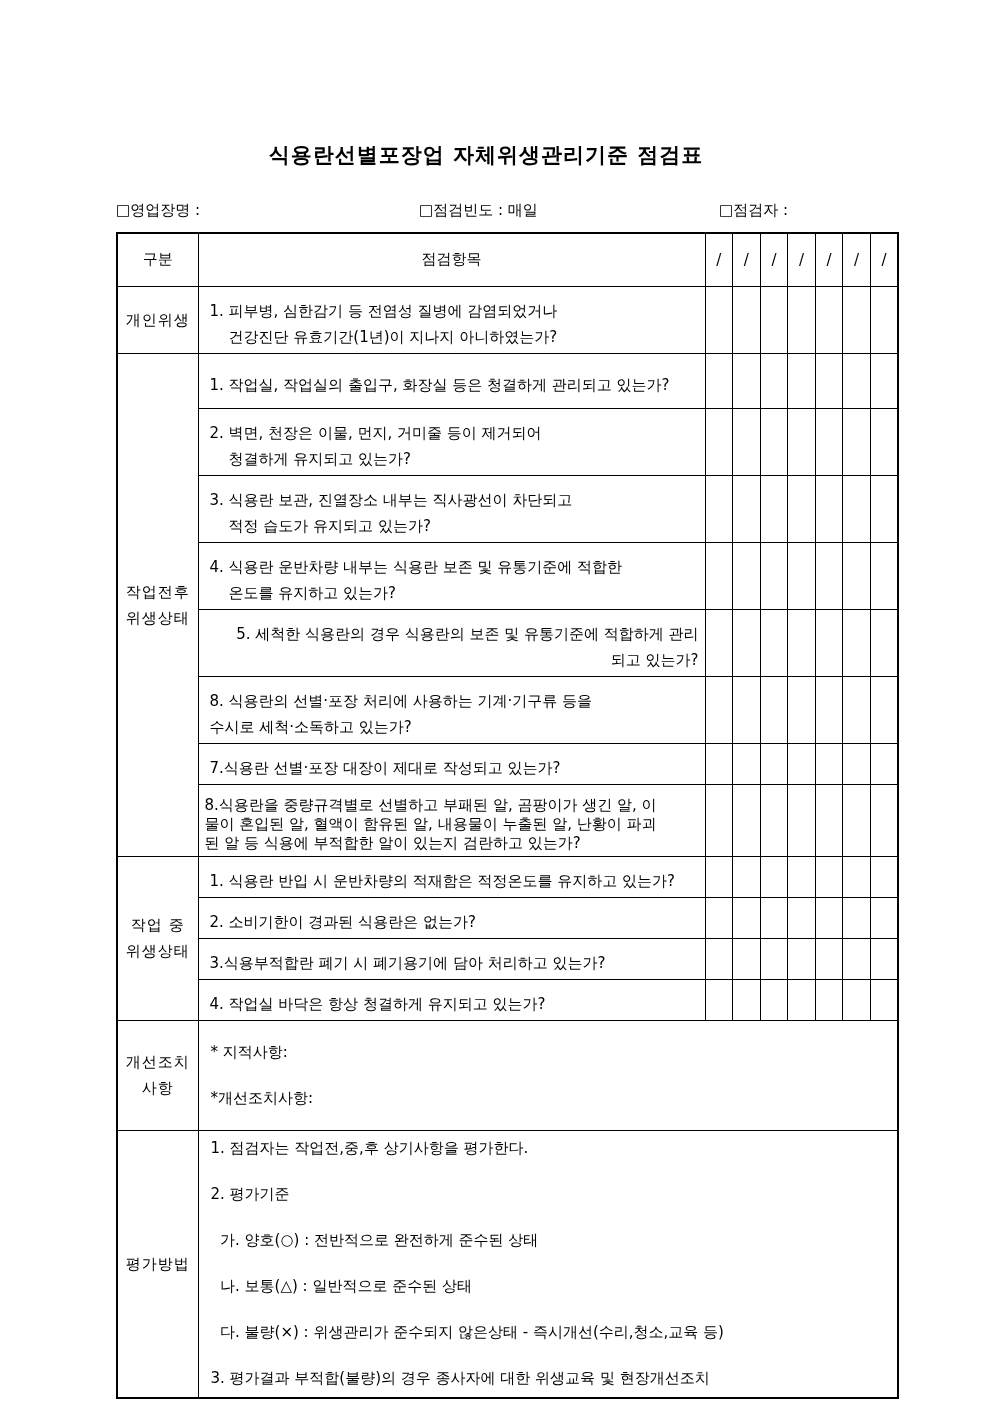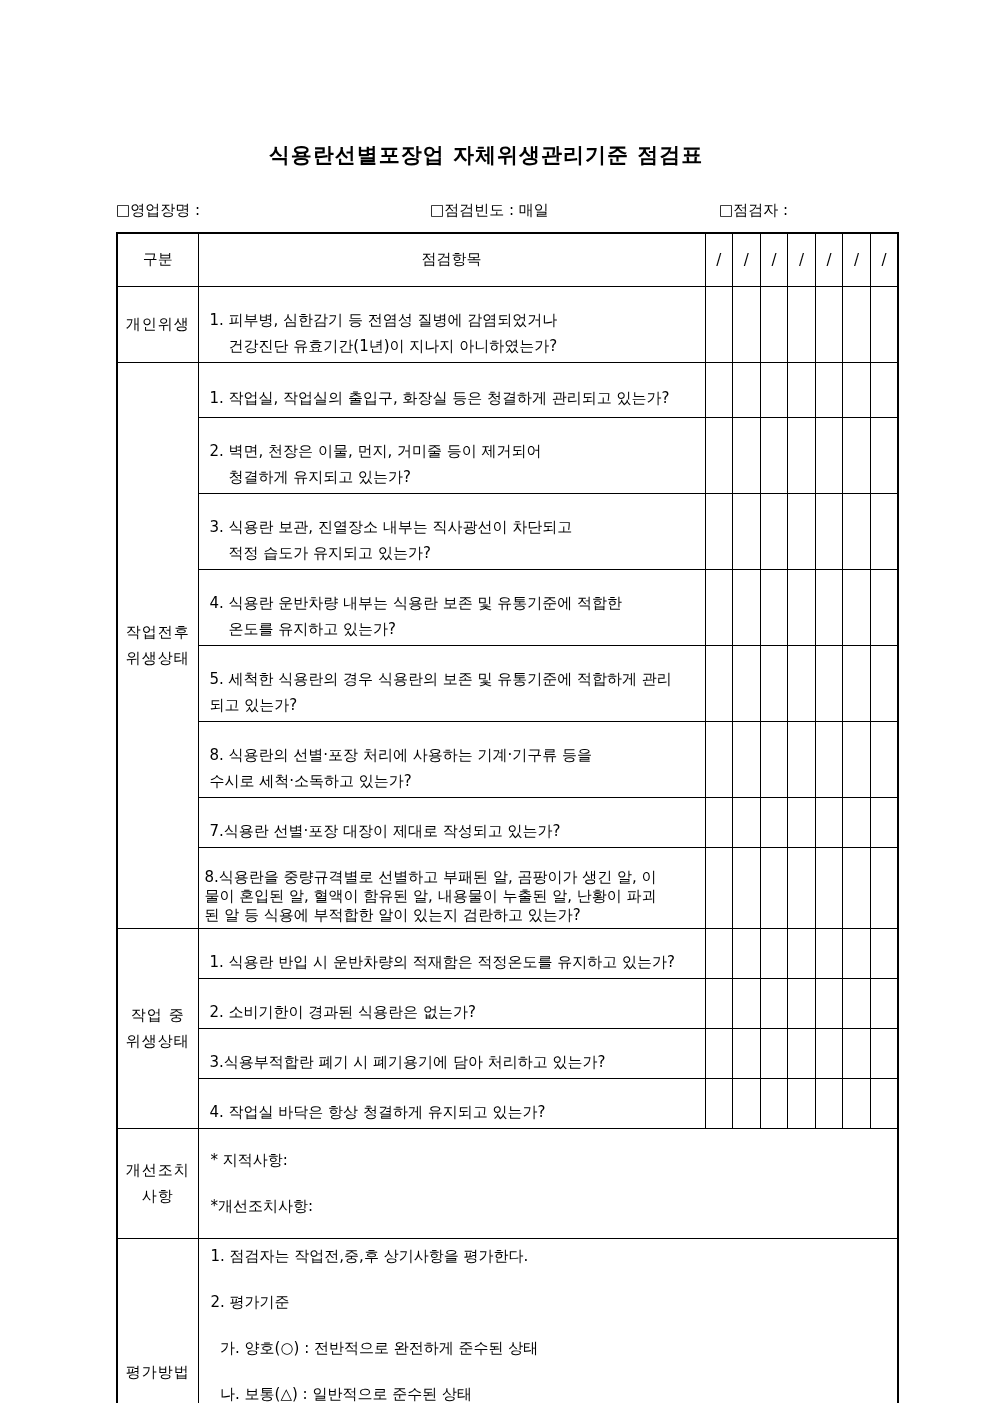--- a/index.html
+++ b/index.html
@@ -29,40 +29,40 @@
     vertical-align:middle;
     font-weight:normal;
     overflow:hidden;
   }
   .cat-cell {
     text-align:center; white-space:pre-line; line-height:26px;
     letter-spacing:1px;
   }
   .head-cell { text-align:center; }
   .item-cell {
-    padding:20px 6px 3px 11px;
+    padding:11px 6px 3px 11px;
     white-space:pre-wrap; line-height:26px;
   }
   .item-cell.l3 { line-height:19px; padding-left:6px; }
   .date-cell { text-align:center; }
   .content-cell {
     padding:4px 6px 4px 12px;
     white-space:pre-wrap; line-height:23px;
   }
 </style>
 </head>
 <body>
 
 <div class="page-title">식용란선별포장업 자체위생관리기준 점검표</div>
 
 <div class="meta-row">
   <span class="meta-item" style="left:93px">
     <span>□영업장명 :</span><span class="val"></span>
   </span>
-  <span class="meta-item" style="left:407px">
+  <span class="meta-item" style="left:396px">
     <span>□점검빈도 : </span><span>매일</span>
   </span>
   <span class="meta-item" style="left:696px">
     <span>□점검자 :</span><span class="val"></span>
   </span>
 </div>
 
 <table class="checklist-table" id="checklist">
   <colgroup id="cols">
       <col style="width: 81px;">
@@ -137,21 +137,21 @@
         <td class="item-cell">4. 식용란 운반차량 내부는 식용란 보존 및 유통기준에 적합한
     온도를 유지하고 있는가?</td>
         <td class="date-cell"></td>
         <td class="date-cell"></td>
         <td class="date-cell"></td>
         <td class="date-cell"></td>
         <td class="date-cell"></td>
         <td class="date-cell"></td>
         <td class="date-cell"></td>
       </tr>
-      <tr style="height: 55px;">
+      <tr style="height: 55px; text-align: right;">
         <td class="item-cell">5. 세척한 식용란의 경우 식용란의 보존 및 유통기준에 적합하게 관리
 되고 있는가?</td>
         <td class="date-cell"></td>
         <td class="date-cell"></td>
         <td class="date-cell"></td>
         <td class="date-cell"></td>
         <td class="date-cell"></td>
         <td class="date-cell"></td>
         <td class="date-cell"></td>
       </tr>

